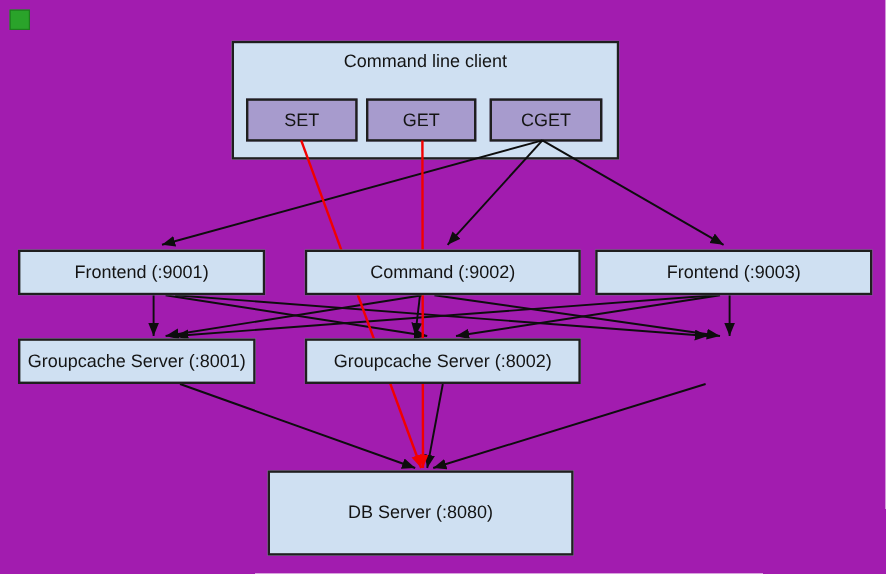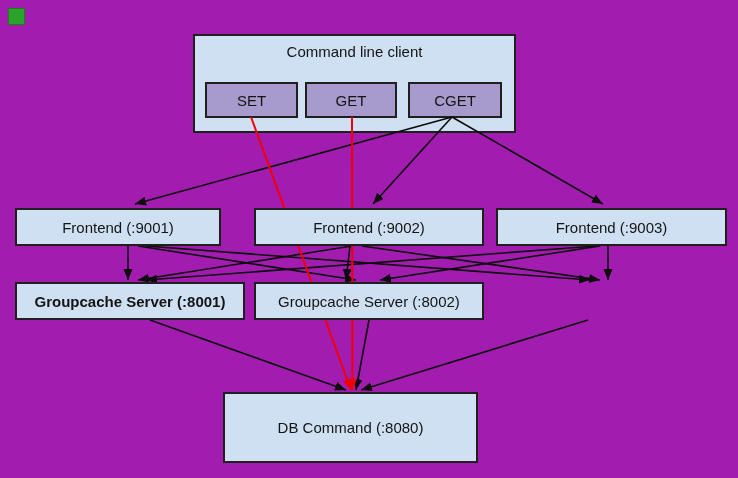--- a/index.html
+++ b/index.html
@@ -79,30 +79,30 @@
     <line x1="588" y1="320" x2="361" y2="390" marker-end="url(#ab)"></line>
 
     <line class="red" x1="251" y1="117" x2="351" y2="390" marker-end="url(#ar)"></line>
     <line class="red" x1="352" y1="117" x2="352.5" y2="390" marker-end="url(#ar)"></line>
   </svg>
 
   <div class="box" style="left:15px; top:208px; width:206px; height:38px;">
     <span>Frontend (:9001)</span>
   </div>
   <div class="box" style="left:254px; top:208px; width:230px; height:38px;">
-    <span>Frontend (:9002)</span>
+    <span>Command (:9002)</span>
   </div>
   <div class="box" style="left:496px; top:208px; width:231px; height:38px;justify-content:center;">
     <span>Frontend (:9003)</span>
   </div>
 
-  <div class="box" style="left:15px; top:282px; width:230px; height:38px;font-weight:bold;">
+  <div class="box" style="left:15px; top:282px; width:198px; height:38px;">
     <span>Groupcache Server (:8001)</span>
   </div>
   <div class="box" style="left:254px; top:282px; width:230px; height:38px;">
     <span>Groupcache Server (:8002)</span>
   </div>
 
   <div class="box" style="left:223px; top:392px; width:255px; height:71px;">
-    <span>DB Command (:8080)</span>
+    <span>DB Server (:8080)</span>
   </div>
 
 </div>
 
 </body></html>

